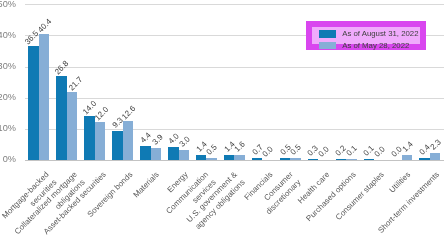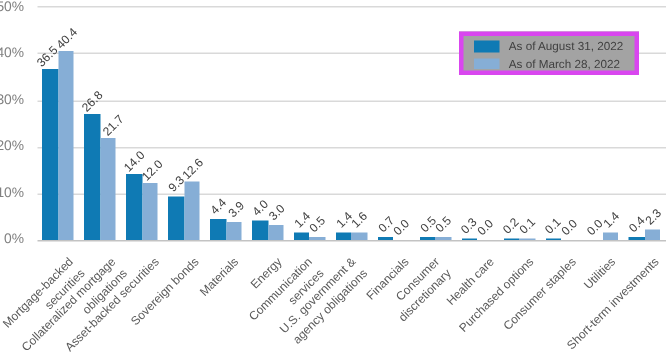--- a/index.html
+++ b/index.html
@@ -4,21 +4,21 @@
 <style>
   html,body{margin:0;padding:0;}
   body{width:444px;height:242px;background:#ffffff;font-family:"Liberation Sans",sans-serif;overflow:hidden;-webkit-font-smoothing:antialiased;}
   #chart{position:relative;width:444px;height:242px;}
   .gridline{position:absolute;height:1px;background:#d9d9d9;}
   .ylabel{position:absolute;left:-8px;width:24px;text-align:right;font-size:9.2px;color:#808080;line-height:10px;}
   .axisline{position:absolute;height:1.1px;background:#c3c3c3;}
   .bar{position:absolute;}
   .vlabel{position:absolute;font-size:8px;color:#404040;white-space:nowrap;transform:translate(-50%,-50%) rotate(-45deg);line-height:8px;}
   .catlabel{position:absolute;font-size:8px;color:#595959;white-space:nowrap;transform:rotate(-45deg);transform-origin:right top;text-align:right;line-height:10.6px;}
-  #legend{position:absolute;border:3px solid #d946ef;background:#a3a3a3;box-sizing:border-box;}
+  #legend{position:absolute;border:6px solid #d946ef;background:#f0abfc;box-sizing:border-box;}
   .lgrow{display:flex;align-items:center;height:11.9px;}
   .swatch{flex:0 0 auto;width:17px;height:7.8px;margin-left:7.2px;margin-right:6.5px;}
   .lgtext{font-size:7.8px;color:#404040;line-height:10px;white-space:nowrap;}
 </style>
 </head>
 <body>
 
 <div id="chart">
     <div class="ylabel" style="top: 154.4px;">0%</div>
     <div class="gridline" style="top: 128.64px; left: 24.9px; width: 418.95px;"></div>
@@ -138,16 +138,16 @@
     <div class="catlabel" style="right: 9.115px; top: 169.7px;">
       <div>Short-term investments</div>
     </div>
     <div id="legend" style="left: 305.5px; top: 21.2px; width: 120px; height: 28.5px; padding-top: 0.5px;">
       <div class="lgrow">
         <div class="swatch" style="background: rgb(15, 122, 180);"></div>
         <div class="lgtext">As of August 31, 2022</div>
       </div>
       <div class="lgrow">
         <div class="swatch" style="background: rgb(134, 174, 214);"></div>
-        <div class="lgtext">As of March 28, 2022</div>
+        <div class="lgtext">As of May 28, 2022</div>
       </div>
     </div>
   </div>
 
 </body></html>

